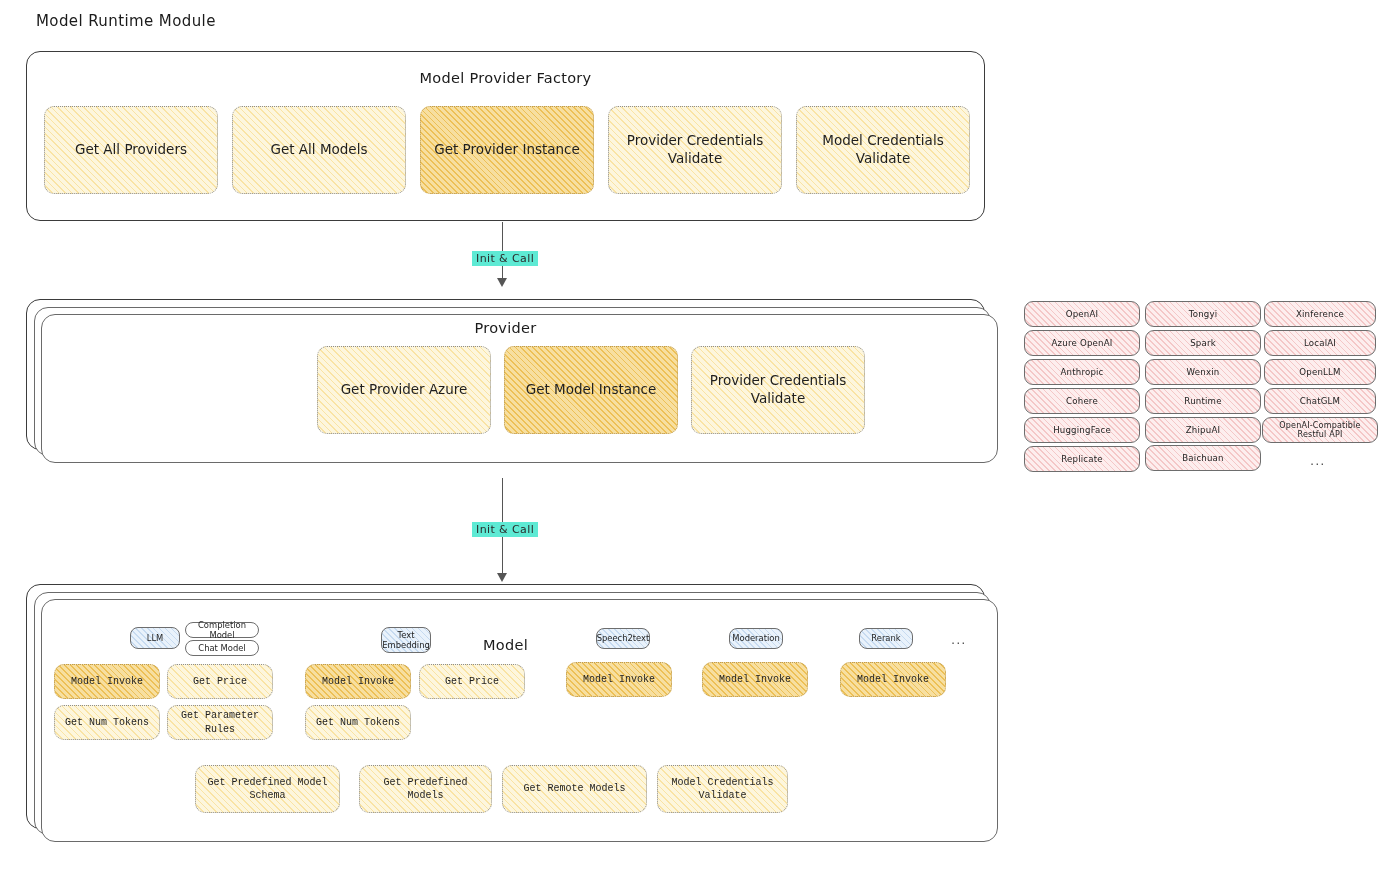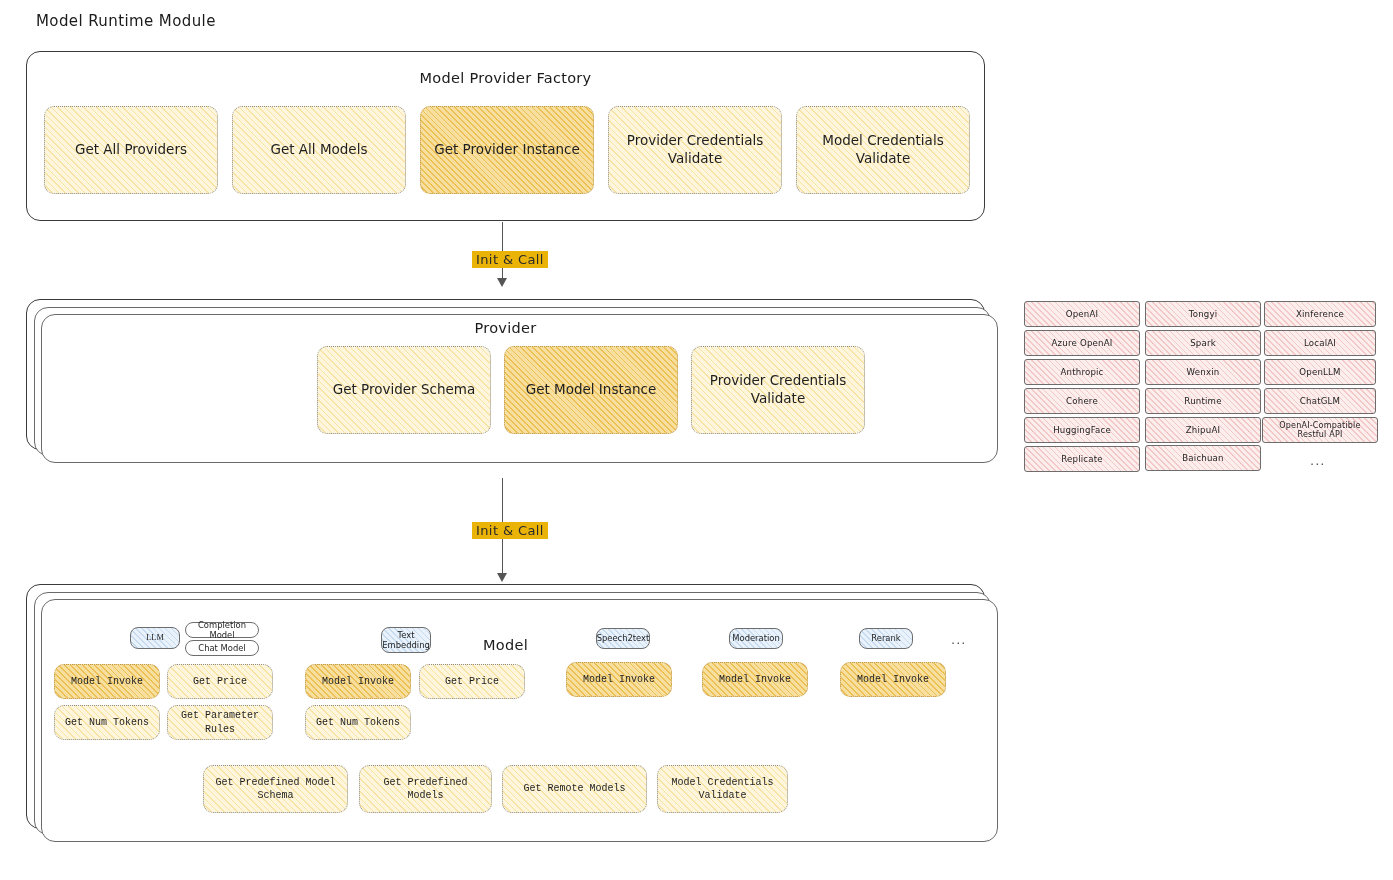--- a/index.html
+++ b/index.html
@@ -64,21 +64,21 @@
     background-image: repeating-linear-gradient(
         45deg, rgba(232,175,46,.65) 0 1.3px, rgba(255,255,255,0) 1.3px 4.2px);
     border-color: #b99a57;
   }
   .node.sm { font-size: 10px; font-family: Liberation Mono, monospace; }
 
   
   .pill {
     position: absolute;
     border: 1.25px solid #6d6d6d;
-    border-radius: 3px;
+    border-radius: 9px;
     display:flex; align-items:center; justify-content:center;
     font-size: 8.6px;
     color: #242424;
     letter-spacing: .2px;
     background-color: #fdeeee;
     background-image: repeating-linear-gradient(
         45deg, rgba(226,120,120,.33) 0 1px, rgba(255,255,255,0) 1px 4.2px);
     text-align:center;
     padding: 0 3px;
   }
@@ -110,23 +110,23 @@
   }
   .arrow-head {
     position: absolute;
     width: 0; height: 0;
     border-left: 5px solid transparent;
     border-right: 5px solid transparent;
     border-top: 9px solid #555;
   }
   .arrow-label {
     position: absolute;
-    font-size: 13px;
+    font-size: 11px;
     color: #2b2b2b;
-    background:#eab308;
+    background:#5eead4;
     padding: 1px 4px;
     letter-spacing: .4px;
     white-space: nowrap;
   }
   .ellipsis {
     position:absolute;
     font-size: 13px; color:#555; letter-spacing:1px;
   }
 </style>
 </head>
@@ -147,21 +147,21 @@
   <div class="node" style="left:796px;top:106px;width:174px;height:88px;">Model Credentials Validate</div>
 
   <div class="arrow-line" style="left:502px;top:222px;height:58px;"></div>
   <div class="arrow-head" style="left:497px;top:278px;"></div>
   <div class="arrow-label" style="left:472px;top:251px;">Init &amp; Call</div>
 
   <div class="card stack" style="left:26px;top:299px;width:959px;height:151px;z-index:3;">
     <div class="card-title" style="top:20px;">Provider</div>
   </div>
 
-  <div class="node" style="left:317px;top:346px;width:174px;height:88px;z-index:4;">Get Provider Schema</div>
+  <div class="node" style="left:317px;top:346px;width:174px;height:88px;z-index:4;">Get Provider Azure</div>
   <div class="node hl" style="left:504px;top:346px;width:174px;height:88px;z-index:4;">Get Model Instance</div>
   <div class="node" style="left:691px;top:346px;width:174px;height:88px;z-index:4;">Provider Credentials Validate</div>
 
   <div>
 
     <div class="pill" style="left:1024px;top:301px;width:116px;height:26px;">OpenAI</div>
     <div class="pill" style="left:1024px;top:330px;width:116px;height:26px;">Azure OpenAI</div>
     <div class="pill" style="left:1024px;top:359px;width:116px;height:26px;">Anthropic</div>
     <div class="pill" style="left:1024px;top:388px;width:116px;height:26px;">Cohere</div>
     <div class="pill" style="left:1024px;top:417px;width:116px;height:26px;">HuggingFace</div>
@@ -183,21 +183,21 @@
   </div>
 
   <div class="arrow-line" style="left:502px;top:478px;height:100px;"></div>
   <div class="arrow-head" style="left:497px;top:573px;"></div>
   <div class="arrow-label" style="left:472px;top:522px;">Init &amp; Call</div>
 
   <div class="card stack" style="left:26px;top:584px;width:959px;height:245px;z-index:3;">
     <div class="card-title" style="top:4px;margin-top:48px;">Model</div>
   </div>
 
-  <div class="chip" style="left:130px;top:627px;width:50px;height:22px;z-index:4;font-family:Liberation Serif, serif;">LLM</div>
+  <div class="chip" style="left:130px;top:627px;width:50px;height:22px;z-index:4;">LLM</div>
   <div class="chip plain" style="left:185px;top:622px;width:74px;height:16px;z-index:4;">Completion Model</div>
   <div class="chip plain" style="left:185px;top:640px;width:74px;height:16px;z-index:4;">Chat Model</div>
 
   <div class="node hl sm" style="left:54px;top:664px;width:106px;height:35px;z-index:4;">Model Invoke</div>
   <div class="node sm" style="left:167px;top:664px;width:106px;height:35px;z-index:4;">Get Price</div>
   <div class="node sm" style="left:54px;top:705px;width:106px;height:35px;z-index:4;">Get Num Tokens</div>
   <div class="node sm" style="left:167px;top:705px;width:106px;height:35px;z-index:4;">Get Parameter Rules</div>
 
   <div class="chip" style="left:381px;top:627px;width:50px;height:26px;z-index:4;">Text Embedding</div>
 
@@ -209,18 +209,18 @@
   <div class="node hl sm" style="left:566px;top:662px;width:106px;height:35px;z-index:4;">Model Invoke</div>
 
   <div class="chip" style="left:729px;top:628px;width:54px;height:21px;z-index:4;">Moderation</div>
   <div class="node hl sm" style="left:702px;top:662px;width:106px;height:35px;z-index:4;">Model Invoke</div>
 
   <div class="chip" style="left:859px;top:628px;width:54px;height:21px;z-index:4;">Rerank</div>
   <div class="node hl sm" style="left:840px;top:662px;width:106px;height:35px;z-index:4;">Model Invoke</div>
 
   <div class="ellipsis" style="left:951px;top:632px;z-index:4;">...</div>
 
-  <div class="node sm" style="left:203px;top:765px;width:145px;height:48px;z-index:4;">Get Predefined Model Schema</div>
+  <div class="node sm" style="left:195px;top:765px;width:145px;height:48px;z-index:4;">Get Predefined Model Schema</div>
   <div class="node sm" style="left:359px;top:765px;width:133px;height:48px;z-index:4;">Get Predefined Models</div>
   <div class="node sm" style="left:502px;top:765px;width:145px;height:48px;z-index:4;">Get Remote Models</div>
   <div class="node sm" style="left:657px;top:765px;width:131px;height:48px;z-index:4;">Model Credentials Validate</div>
 
 </div>
 
 </body></html>

